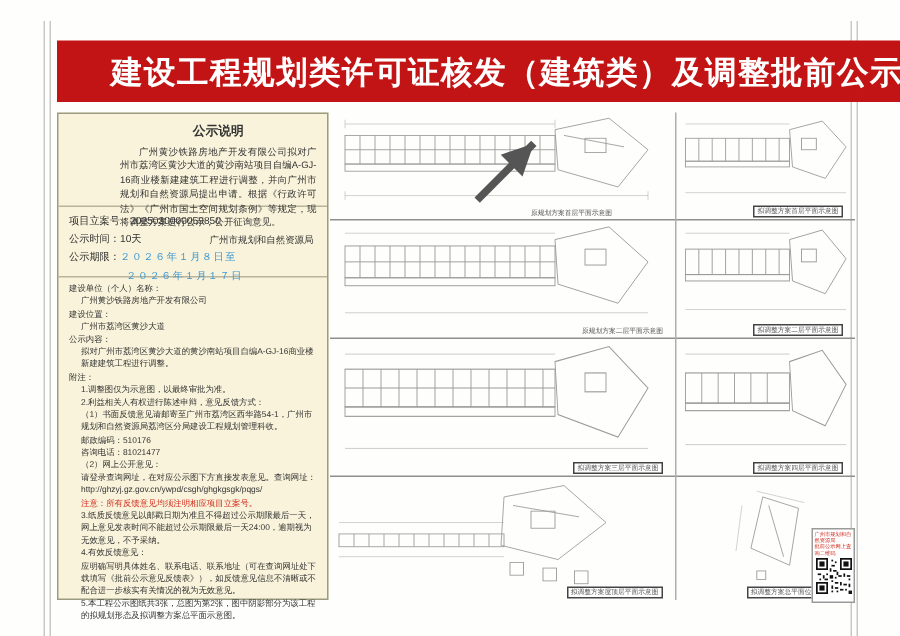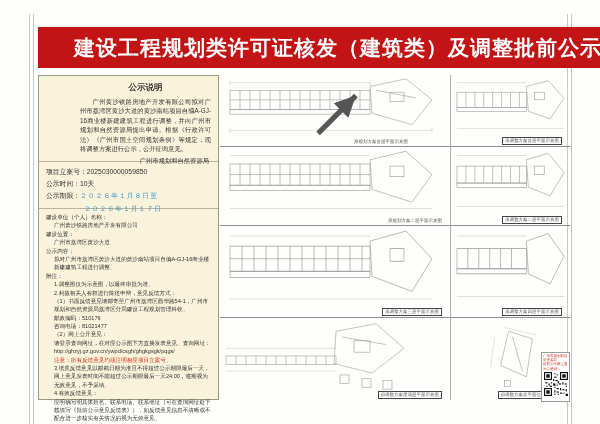--- a/index.html
+++ b/index.html
@@ -72,21 +72,21 @@
 <div class="page">
 
   <div class="frame-line fl-1"></div>
   <div class="frame-line fl-2"></div>
   <div class="frame-line fl-3"></div>
   <div class="frame-line fl-4"></div>
 
   <div class="banner">建设工程规划类许可证核发（建筑类）及调整批前公示</div>
 
   <div class="left-panel">
-    <div class="sec" style="height:86px;padding-left:41px;">
+    <div class="sec" style="height:62px;padding-left:41px;">
       <div class="notice-heading">公示说明</div>
       <div class="notice-body">广州黄沙铁路房地产开发有限公司拟对广州市荔湾区黄沙大道的黄沙南站项目自编A-GJ-16商业楼新建建筑工程进行调整，并向广州市规划和自然资源局提出申请。根据《行政许可法》《广州市国土空间规划条例》等规定，现将调整方案进行公示，公开征询意见。</div>
       <div class="notice-sign">广州市规划和自然资源局</div>
     </div>
 
     <div class="sec case-sec" style="height:47px;">
       <div><span class="lbl">项目立案号：</span><span>2025030000059850</span></div>
       <div><span class="lbl">公示时间：</span><span>10天</span></div>
       <div><span class="lbl">公示期限：</span><span class="blue">２０２６年１月８日至</span></div>
       <div class="period-to blue">２０２６年１月１７日</div>

